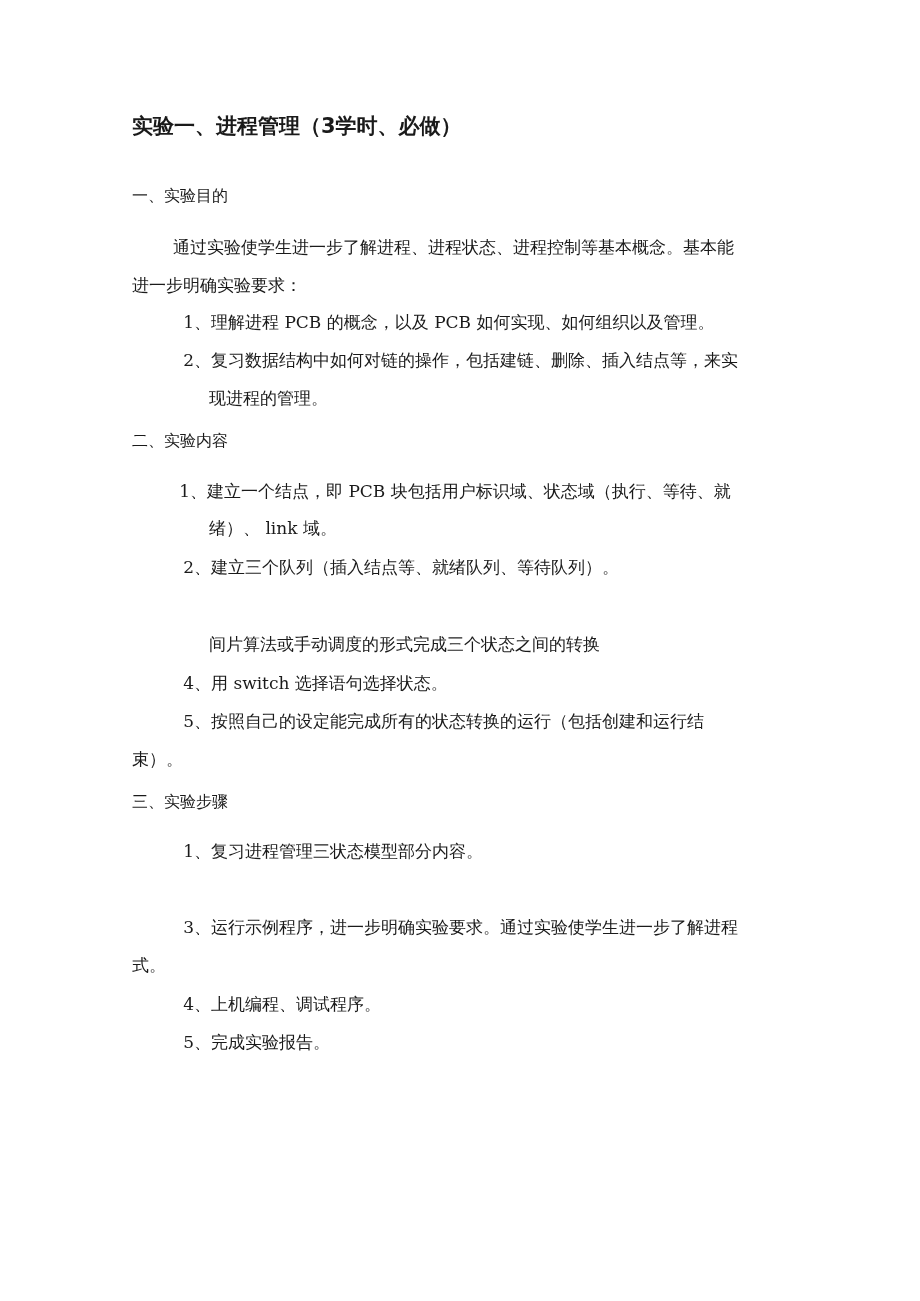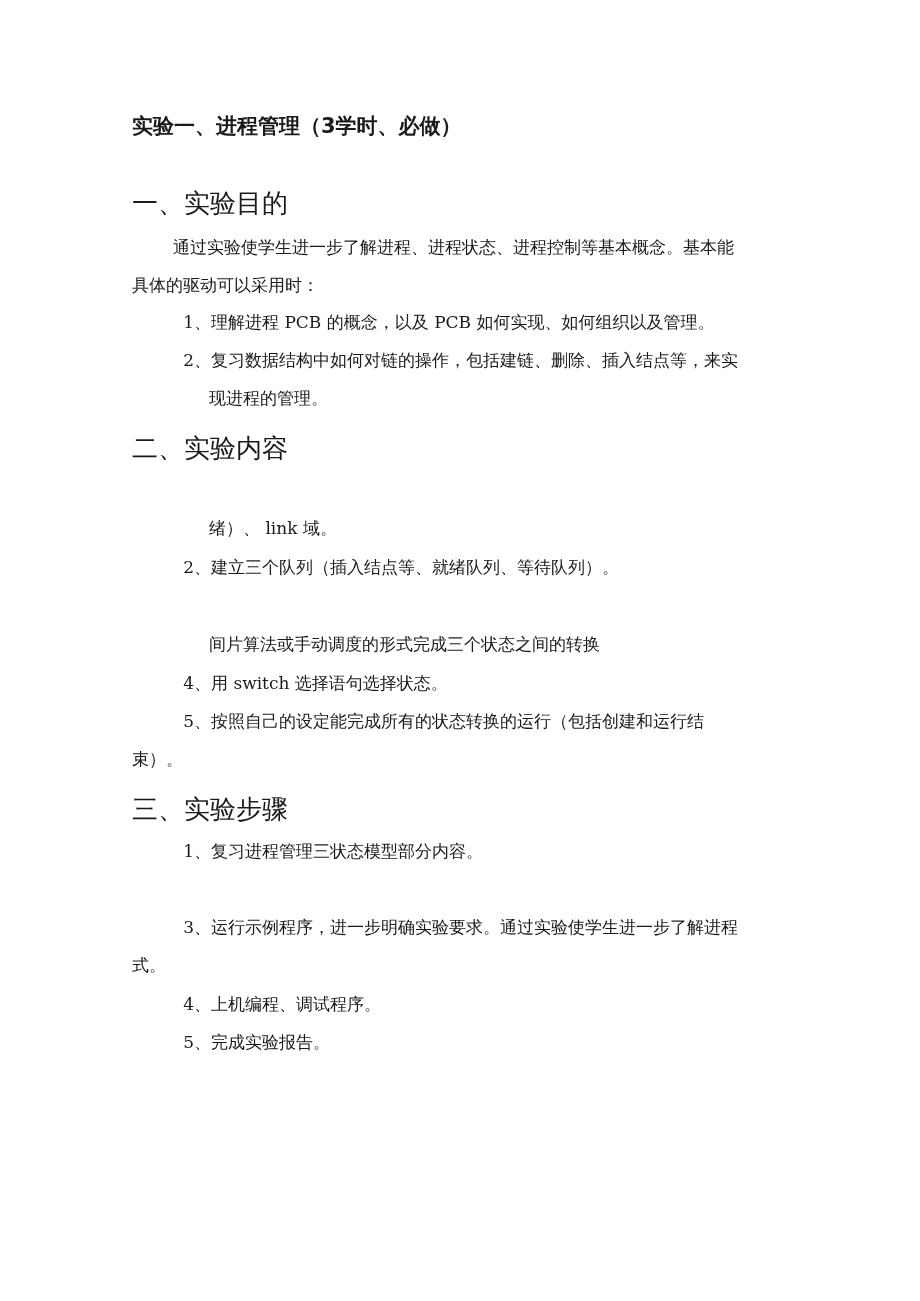--- a/index.html
+++ b/index.html
@@ -1,45 +1,48 @@
 <!DOCTYPE html>
 <html><head>
 <meta charset="utf-8">
 <style>
   html, body { margin: 0; padding: 0; background: #ffffff; }
   body { width: 920px; height: 1301px; position: relative; overflow: hidden;
          font-family: "DejaVu Serif", "Liberation Serif", serif; color: #1a1a1a; }
   .page { position: absolute; left: 16px; top: 0; width: 920px; height: 1301px; }
   .title { position: absolute; left: 116px; top: 112px; font-size: 21px; font-weight: bold;
            font-family: "DejaVu Sans", "Liberation Sans", sans-serif; letter-spacing: 0px; }
-  .h2 { position: absolute; left: 116px; font-size: 26px; white-space: nowrap; }
+  .h2 { position: absolute; left: 116px; font-size: 16px; white-space: nowrap; }
   .line { position: absolute; font-size: 17px; white-space: nowrap; text-align: right; }
   .num { display: inline-block; width: 38px; }
 </style>
 </head>
 <body>
 
 <div class="page">
 
   <div class="title">实验一、进程管理（3学时、必做）</div>
 
   <div class="h2" style="top:186px">一、实验目的</div>
   <div class="line" style="left:157px;top:236px">通过实验使学生进一步了解进程、进程状态、进程控制等基本概念。基本能</div>
-  <div class="line" style="left:116px;top:274px">具体的驱动可以采用时：</div>
+  <div class="line" style="left:116px;top:274px">进一步明确实验要求：</div>
 
   <div class="line" style="left:157px;top:311px">
     <span class="num">1、</span><span>理解进程 PCB 的概念，以及 PCB 如何实现、如何组织以及管理。</span>
   </div>
   <div class="line" style="left:157px;top:349px">
     <span class="num">2、</span><span>复习数据结构中如何对链的操作，包括建链、删除、插入结点等，来实</span>
   </div>
   <div class="line" style="left:193px;top:387px">现进程的管理。</div>
 
   <div class="h2" style="top:431px">二、实验内容</div>
 
+  <div class="line" style="left:157px;top:480px">
+    <span class="num" style="width:34px">1、</span><span>建立一个结点，即 PCB 块包括用户标识域、状态域（执行、等待、就</span>
+  </div>
   <div class="line" style="left:193px;top:517px">绪）、 link 域。</div>
 
   <div class="line" style="left:157px;top:556px">
     <span class="num">2、</span><span>建立三个队列（插入结点等、就绪队列、等待队列）。</span>
   </div>
 
   <div class="line" style="left:193px;top:633px">间片算法或手动调度的形式完成三个状态之间的转换</div>
 
   <div class="line" style="left:157px;top:672px">
     <span class="num">4、</span><span>用 switch 选择语句选择状态。</span>

